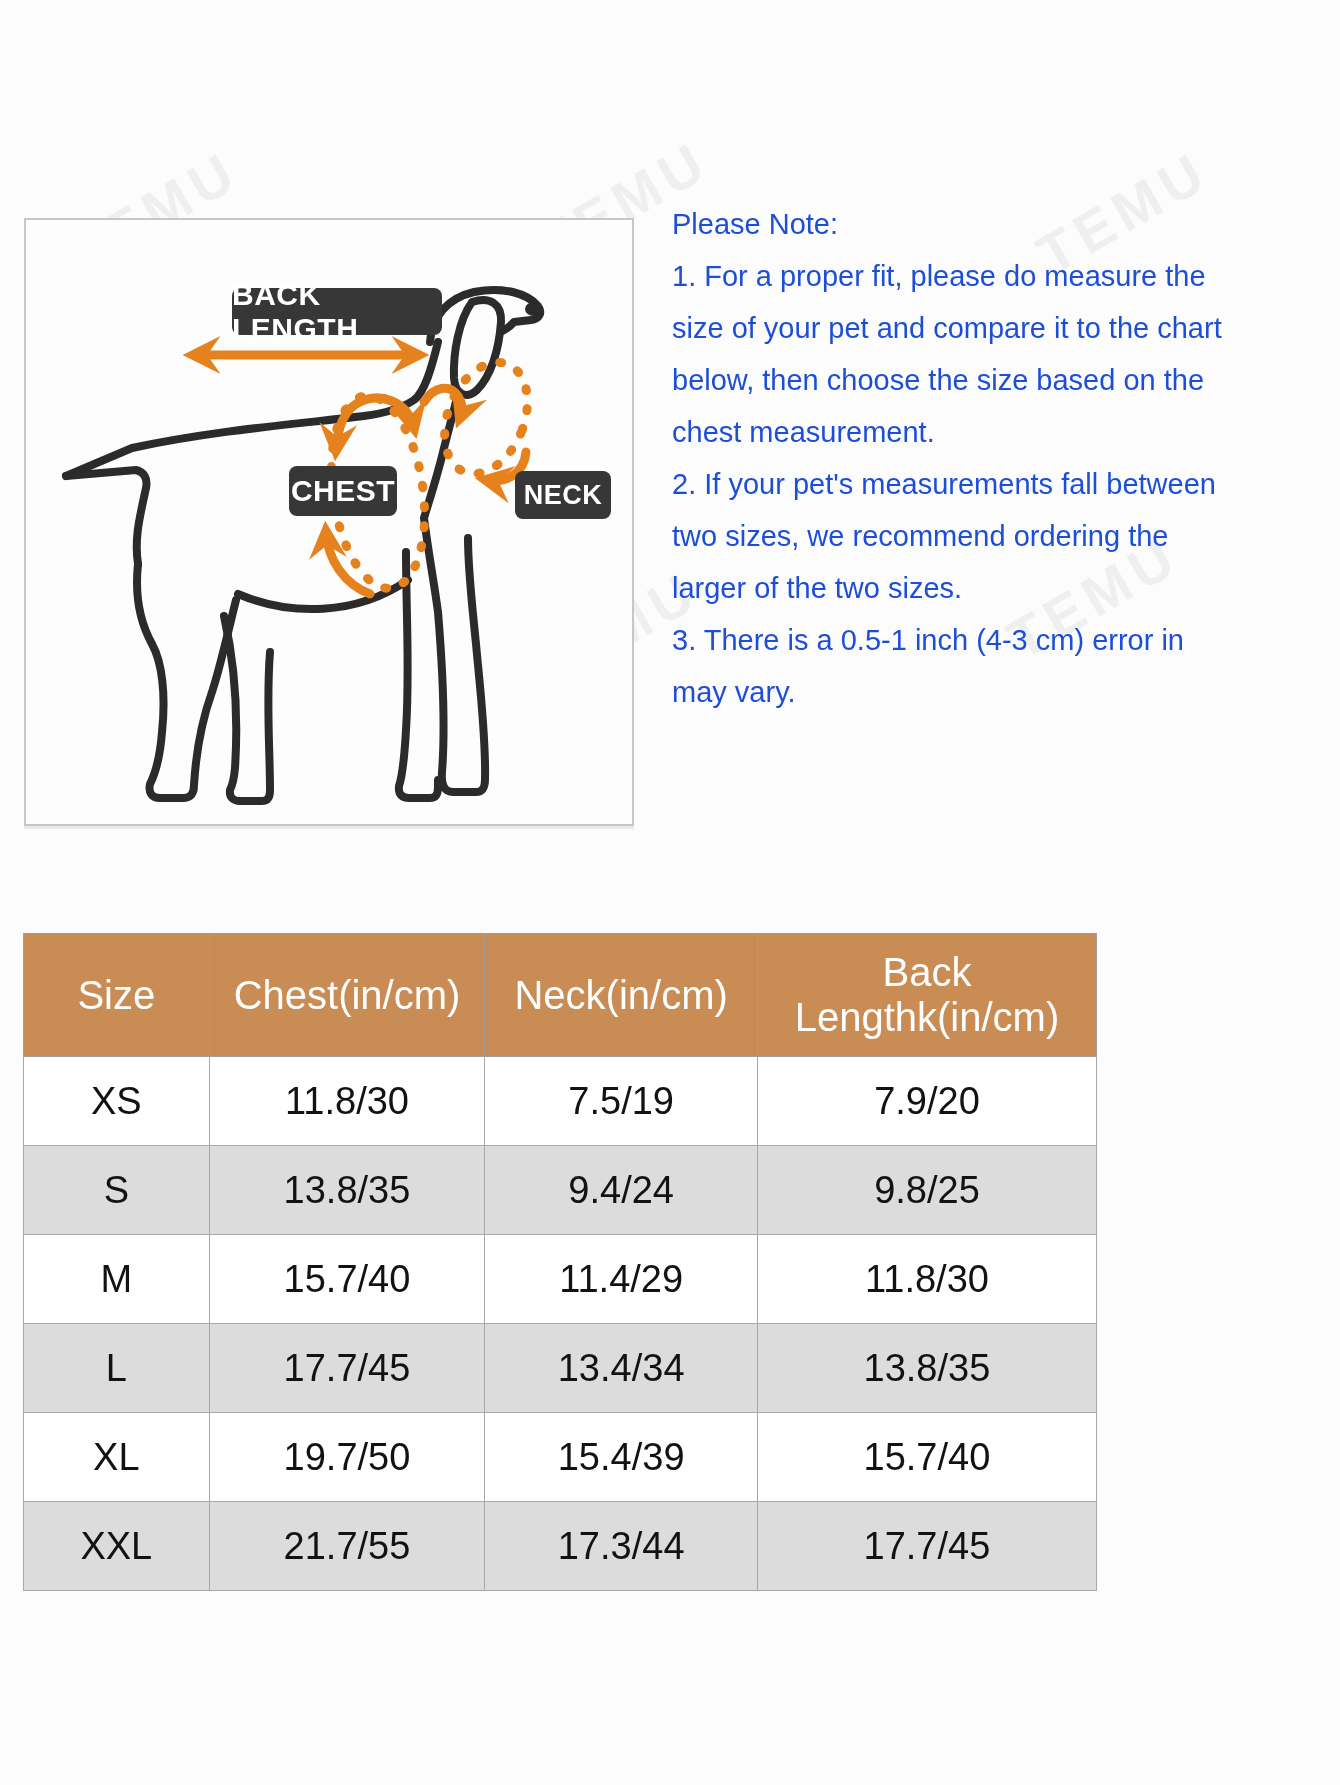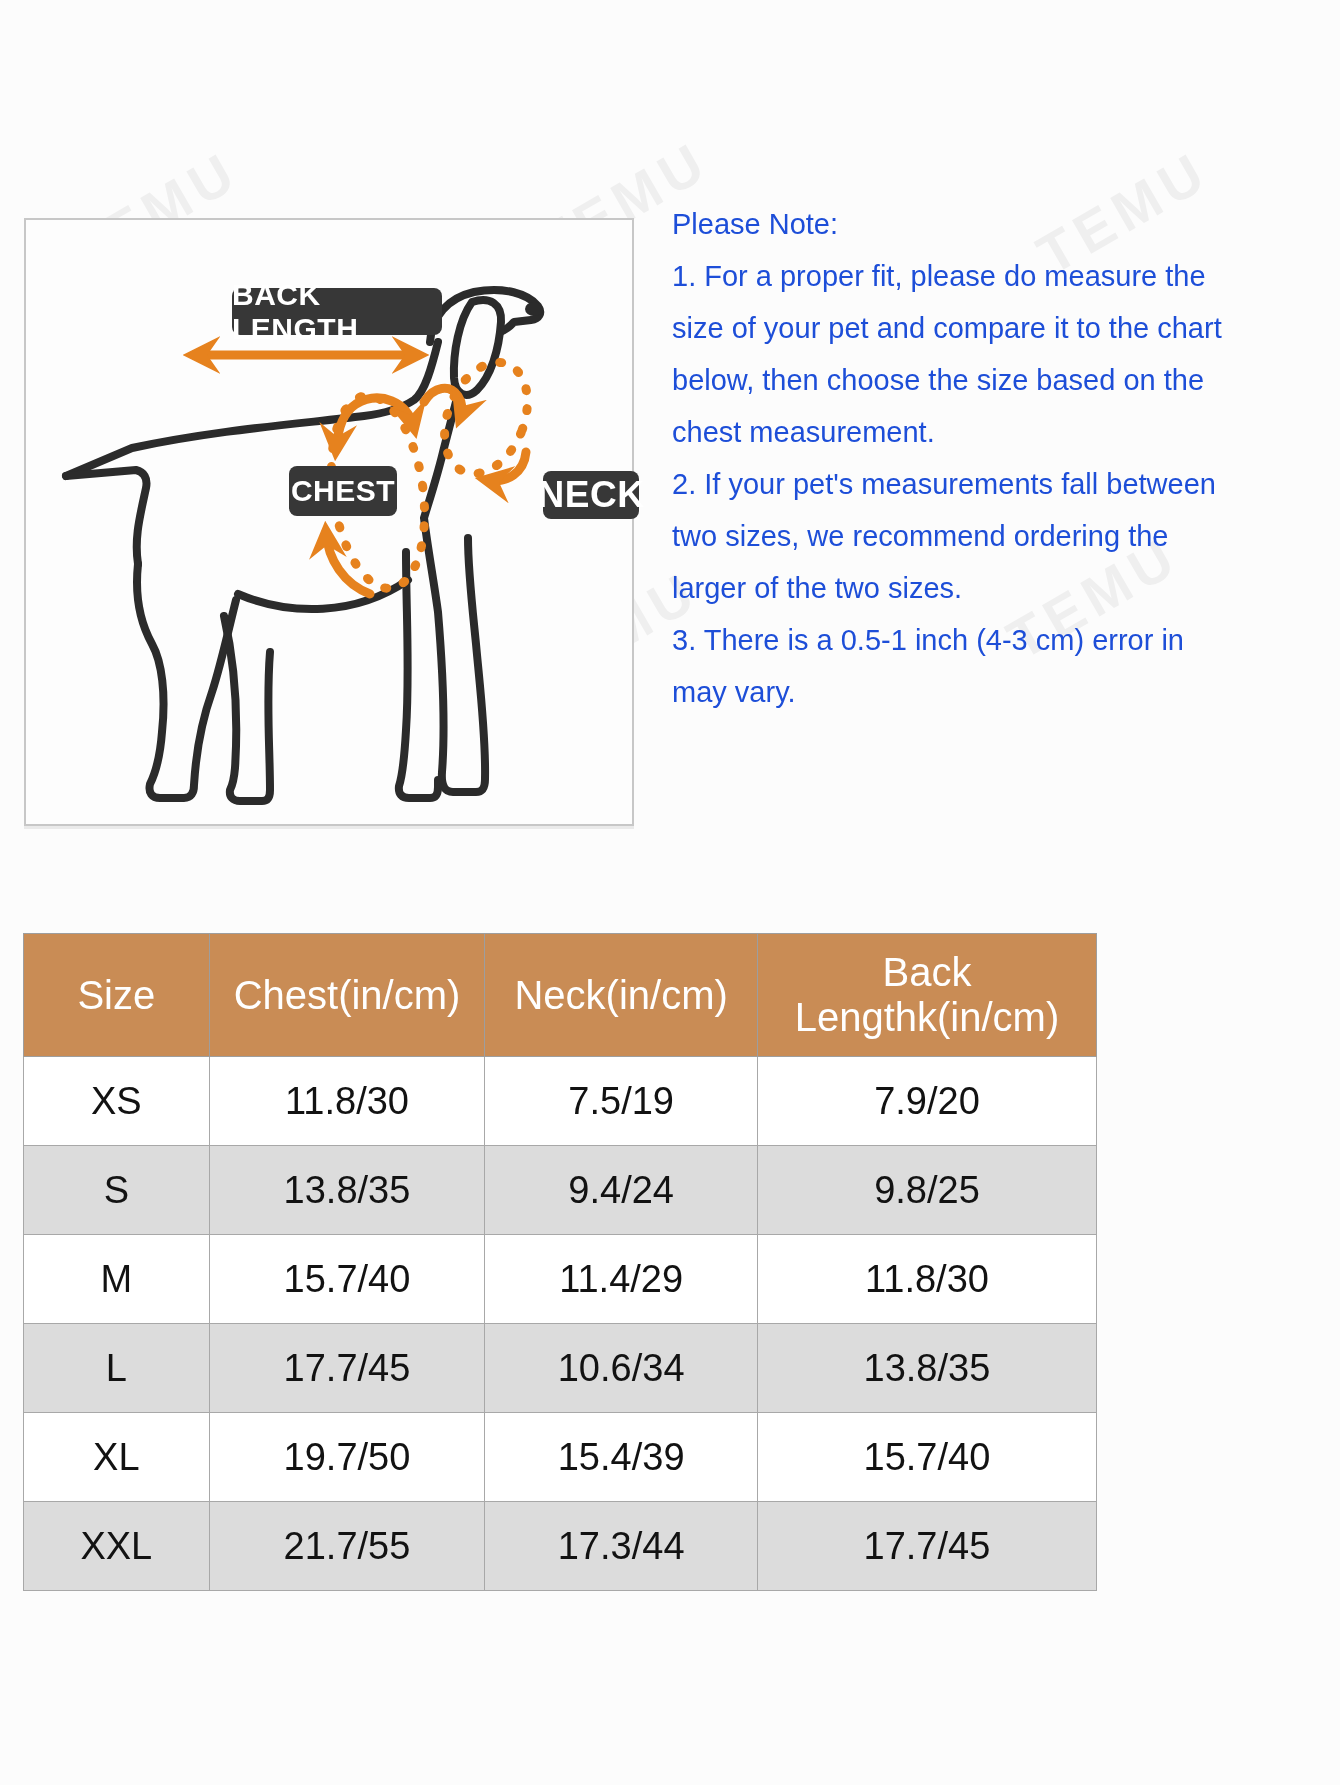--- a/index.html
+++ b/index.html
@@ -21,21 +21,21 @@
     box-shadow:0 3px 0 rgba(0,0,0,0.07);
   }
   .diagram-box svg { position:absolute; left:0; top:0; }
   .mlabel {
     position:absolute; background:#373737; color:#ffffff; font-weight:bold;
     display:flex; align-items:center; justify-content:center;
     border-radius:8px; letter-spacing:0.5px;
   }
   .lbl-backlength { left:166px; top:68px;  width:210px; height:47px; font-size:30px;margin-left:40px; }
   .lbl-chest      { left:263px; top:246px; width:108px; height:50px; font-size:30px;border-radius:8px; }
-  .lbl-neck       { left:489px; top:251px; width:96px;  height:48px; font-size:37px;margin-left:28px; }
+  .lbl-neck       { left:489px; top:251px; width:96px;  height:48px; font-size:27px; }
   
   .note { position:absolute; left:672px; top:198px; width:645px; }
   .note-line {
     font-size:29px; line-height:52px; color:#1d4ed8; white-space:nowrap;
   }
   
   .size-table {
     position:absolute; left:23px; top:933px; width:1074px;
     border-collapse:collapse; table-layout:fixed; text-align:center;
   }
@@ -160,21 +160,21 @@
         </tr>
         <tr>
           <td>M</td>
           <td>15.7/40</td>
           <td>11.4/29</td>
           <td>11.8/30</td>
         </tr>
         <tr class="alt">
           <td>L</td>
           <td>17.7/45</td>
-          <td>10.6/34</td>
+          <td>13.4/34</td>
           <td>13.8/35</td>
         </tr>
         <tr>
           <td>XL</td>
           <td>19.7/50</td>
           <td>15.4/39</td>
           <td>15.7/40</td>
         </tr>
         <tr class="alt">
           <td>XXL</td>

